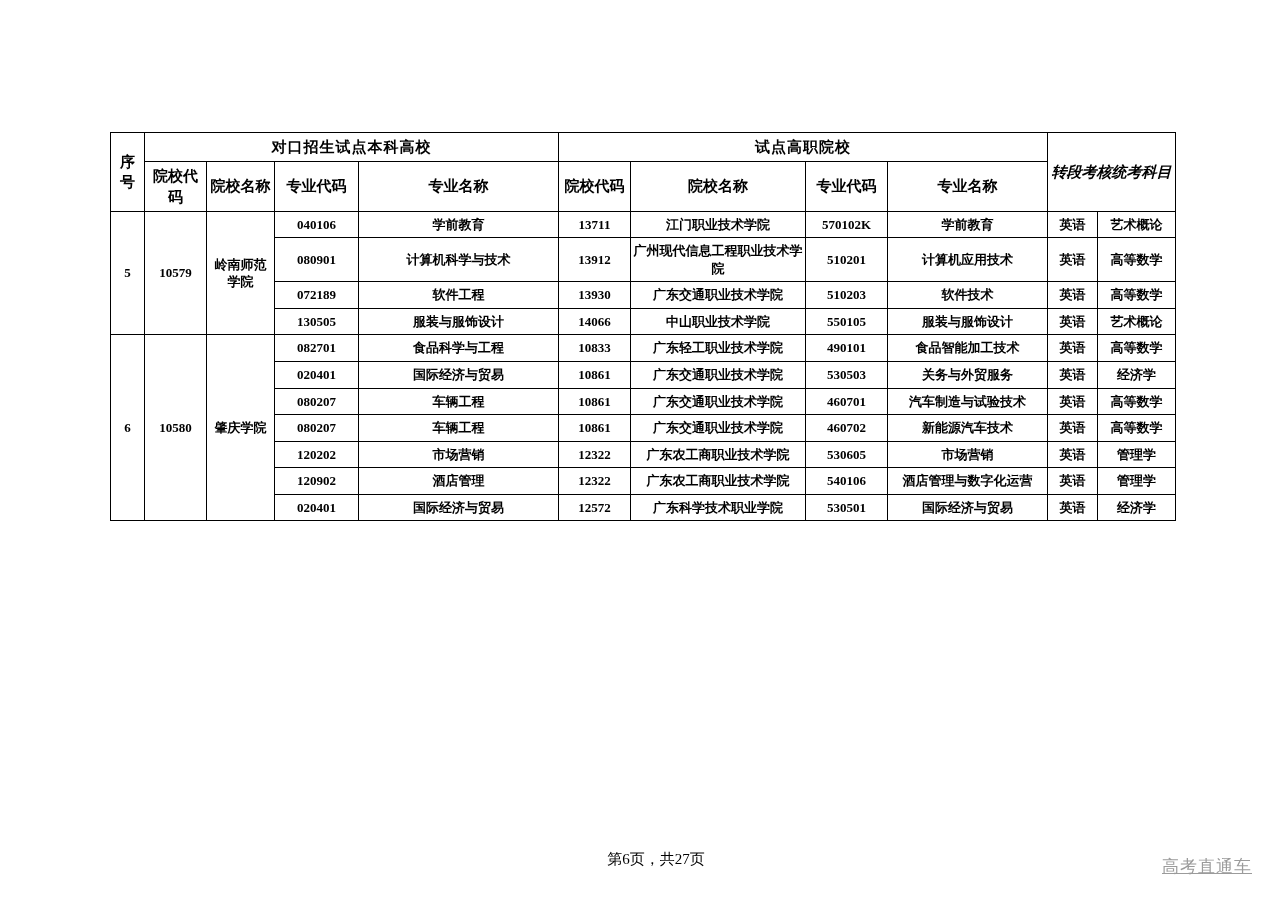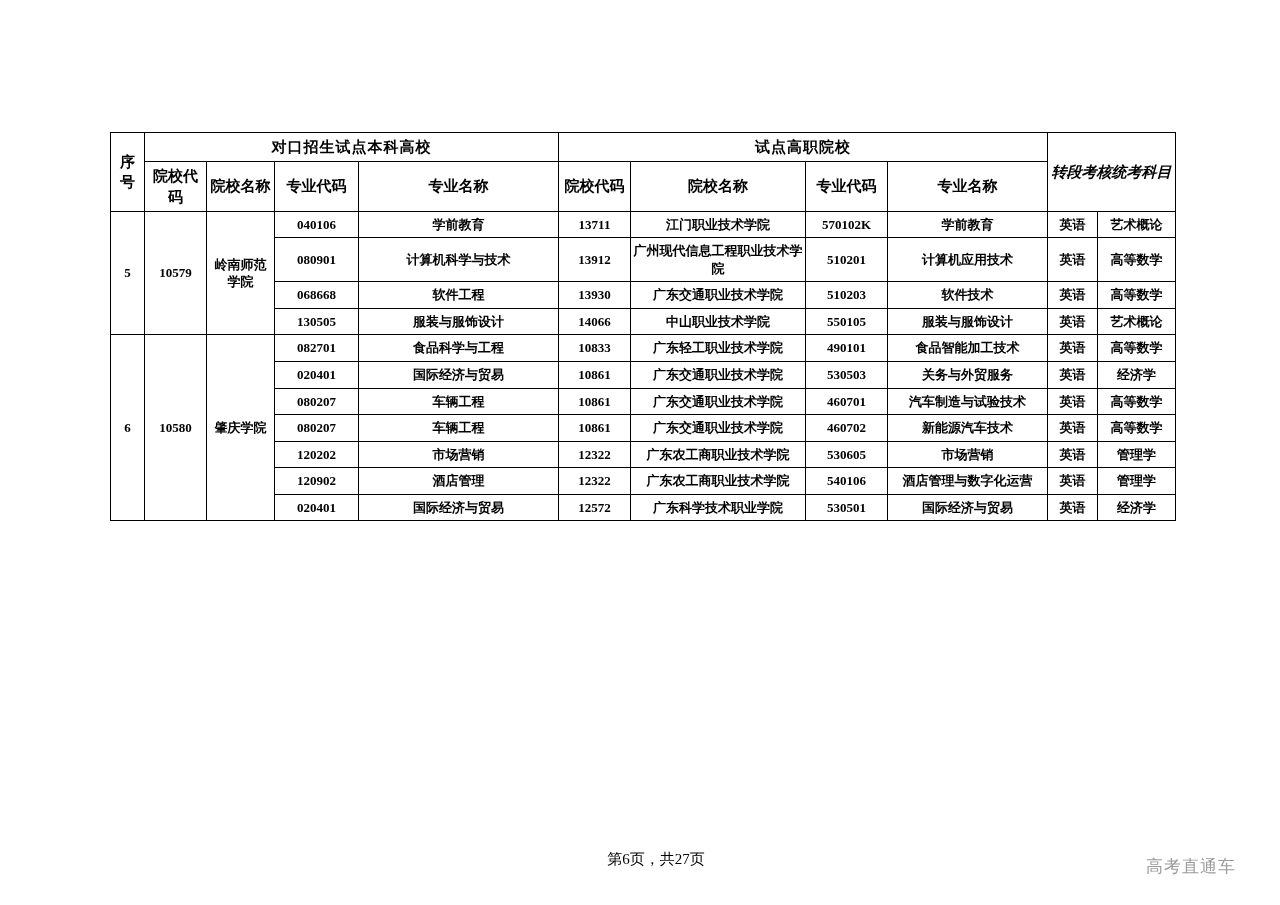--- a/index.html
+++ b/index.html
@@ -92,26 +92,27 @@
     position: absolute;
     left: 16px;
     top: 850px;
     width: 1280px;
     text-align: center;
     font-size: 15px;
     font-family: "Liberation Serif", serif;
   }
   .watermark {
     position: absolute;
-    right: 44px;
+    right: 28px;
     top: 855px;
     font-size: 17px;
     color: #9b9b9b;
     font-family: "Liberation Sans", sans-serif;
     letter-spacing: 1px;
+    text-decoration: underline;
   }
 </style>
 </head>
 <body>
 
 <div class="page">
 
   <div class="table-wrap">
     <table class="main">
       <colgroup>
@@ -163,21 +164,21 @@
             <td class="m-code">080901</td>
             <td class="major-name">计算机科学与技术</td>
             <td class="v-code">13912</td>
             <td class="voc-name">广州现代信息工程职业技术学院</td>
             <td class="vm-code">510201</td>
             <td class="voc-name">计算机应用技术</td>
             <td class="subject">英语</td>
             <td class="subject">高等数学</td>
           </tr>
           <tr>
-            <td class="m-code">068668</td>
+            <td class="m-code">072189</td>
             <td class="major-name">软件工程</td>
             <td class="v-code">13930</td>
             <td class="voc-name">广东交通职业技术学院</td>
             <td class="vm-code">510203</td>
             <td class="voc-name">软件技术</td>
             <td class="subject">英语</td>
             <td class="subject">高等数学</td>
           </tr>
           <tr>
             <td class="m-code">130505</td>

